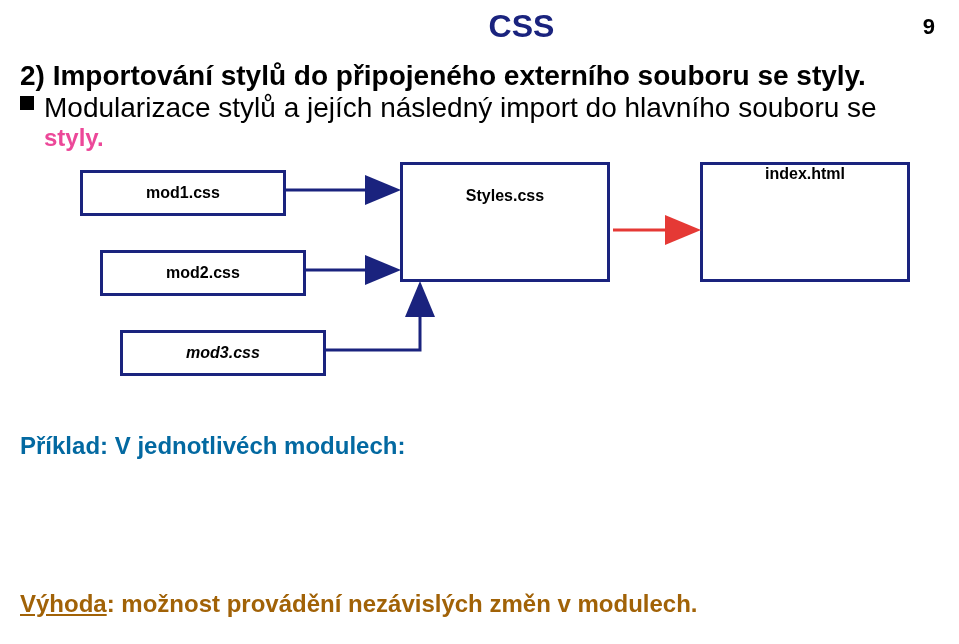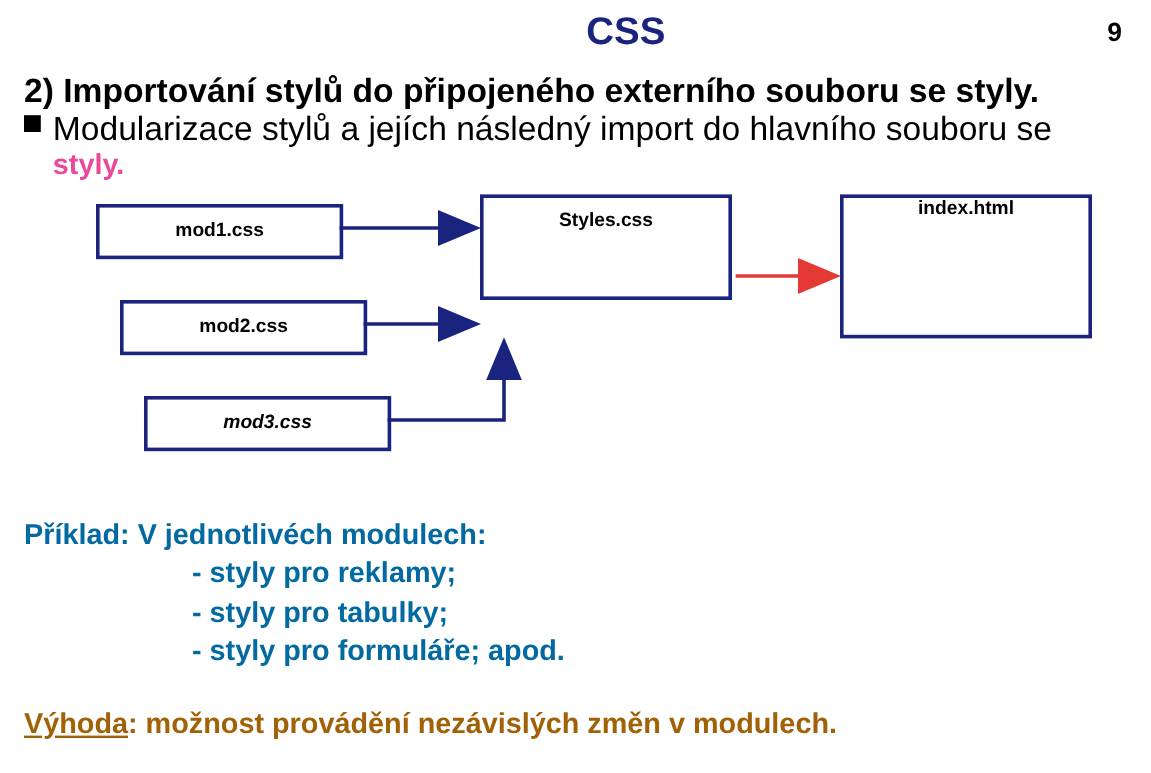--- a/index.html
+++ b/index.html
@@ -78,21 +78,21 @@
     font-size: 16px;
     font-weight: bold;
     color: #000;
     display: flex;
     align-items: center;
     justify-content: center;
   }
   .mod1 { top: 0;   left: 80px;  width: 200px; height: 40px; }
   .mod2 { top: 80px; left: 100px; width: 200px; height: 40px; }
   .mod3 { top: 160px; left: 120px; width: 200px; height: 40px; font-style: italic; }
-  .styles { top: -8px; left: 400px; width: 210px; height: 88px; align-items: flex-start; padding-top: 10px; box-sizing: border-box;}
+  .styles { top: -8px; left: 400px; width: 210px; height: 120px; align-items: flex-start; padding-top: 22px; box-sizing: border-box;}
   .index  { top: -8px; left: 700px; width: 210px; height: 120px; align-items: flex-start; padding-top: 0; box-sizing: border-box;}
   svg.arrows {
     position: absolute;
     top: 0;
     left: 0;
     width: 959px;
     height: 270px;
     pointer-events: none;
   }
   .example-block {
@@ -147,22 +147,17 @@
     <line x1="303" y1="100" x2="395" y2="100" stroke="#1a237e" stroke-width="3" marker-end="url(#arrow-blue)"></line>
 
     <path d="M323 180 H 420 V 117" fill="none" stroke="#1a237e" stroke-width="3" marker-end="url(#arrow-blue)"></path>
 
     <line x1="613" y1="60" x2="695" y2="60" stroke="#e53935" stroke-width="3" marker-end="url(#arrow-red)"></line>
   </svg>
 </div>
 
 <div class="example-block">
   <div>Příklad: V jednotlivéch modulech:</div>
-  <div style="padding-left:140px;">
-    <div>- styly pro reklamy;</div>
-    <div>- styly pro tabulky;</div>
-    <div>- styly pro formuláře; apod.</div>
-  </div>
 </div>
 
 <div class="footer">
   <span class="underline">Výhoda</span><span>: možnost provádění nezávislých změn v modulech.</span>
 </div>
 
 </body></html>

